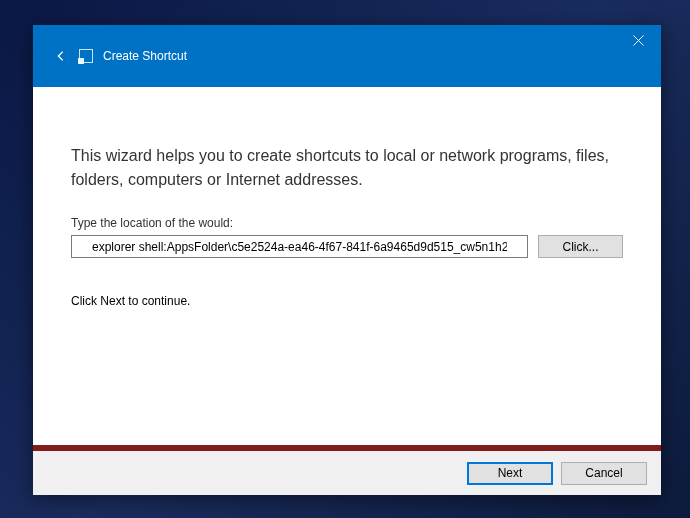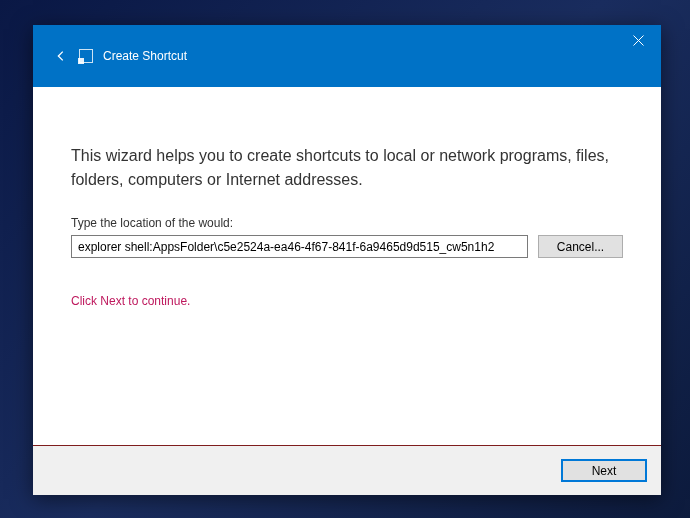--- a/index.html
+++ b/index.html
@@ -99,42 +99,42 @@
     }
     .input-row {
       display: flex;
       gap: 10px;
       margin-bottom: 36px;
     }
     .location-input {
       flex: 1;
       height: 23px;
       border: 1px solid #7a7a7a;
-      padding: 0 6px;
+      padding: 0 20px;
       font-size: 12px;
       font-family: inherit;
       outline: none;
     }
     .browse-btn {
       width: 85px;
       height: 23px;
       background: #e1e1e1;
       border: 1px solid #adadad;
       font-size: 12px;
       font-family: inherit;
       cursor: pointer;
     }
     .continue-text {
       font-size: 12px;
-      color: #be185d;
+      color: #000000;
     }
     .footer {
       height: 50px;
       background: #f0f0f0;
-      border-top: 1px solid #7f1d1d;
+      border-top: 6px solid #7f1d1d;
       display: flex;
       align-items: center;
       justify-content: flex-end;
       padding-right: 14px;
       gap: 8px;
     }
     .btn {
       width: 86px;
       height: 23px;
       font-size: 12px;
@@ -165,21 +165,22 @@
           <path d="M0.5 0.5 L10.5 10.5 M10.5 0.5 L0.5 10.5" stroke="#fff" stroke-width="1"></path>
         </svg>
     </div>
   </div>
 
   <div class="content">
     <p class="description">This wizard helps you to create shortcuts to local or network programs, files, folders, computers or Internet addresses.</p>
     <div class="field-label">Type the location of the would:</div>
     <div class="input-row">
       <input type="text" class="location-input" value="explorer shell:AppsFolder\c5e2524a-ea46-4f67-841f-6a9465d9d515_cw5n1h2" style="">
-      <button class="browse-btn">Cancel...</button>
+      <button class="browse-btn">Click...</button>
     </div>
     <p class="continue-text">Click Next to continue.</p>
   </div>
 
   <div class="footer">
     <button class="btn btn-primary">Next</button>
+    <button class="btn">Cancel</button>
   </div>
 </div>
 
 </body></html>

